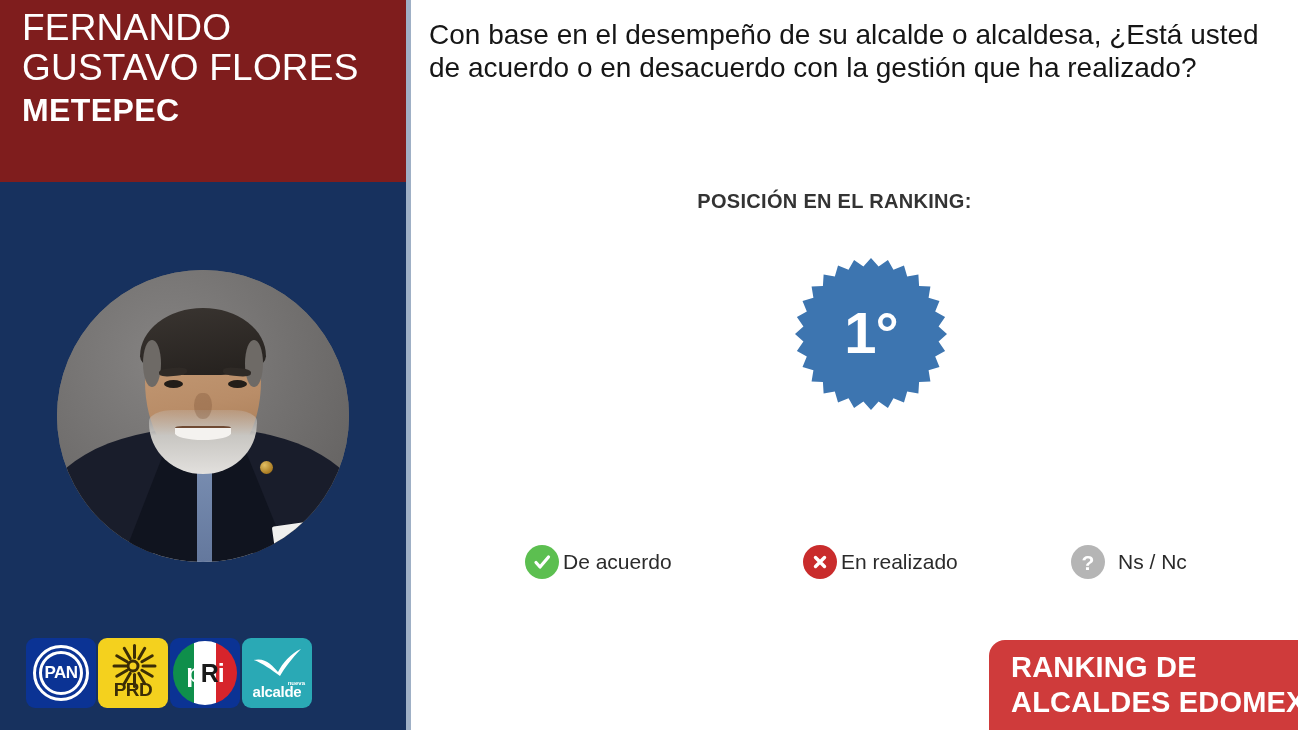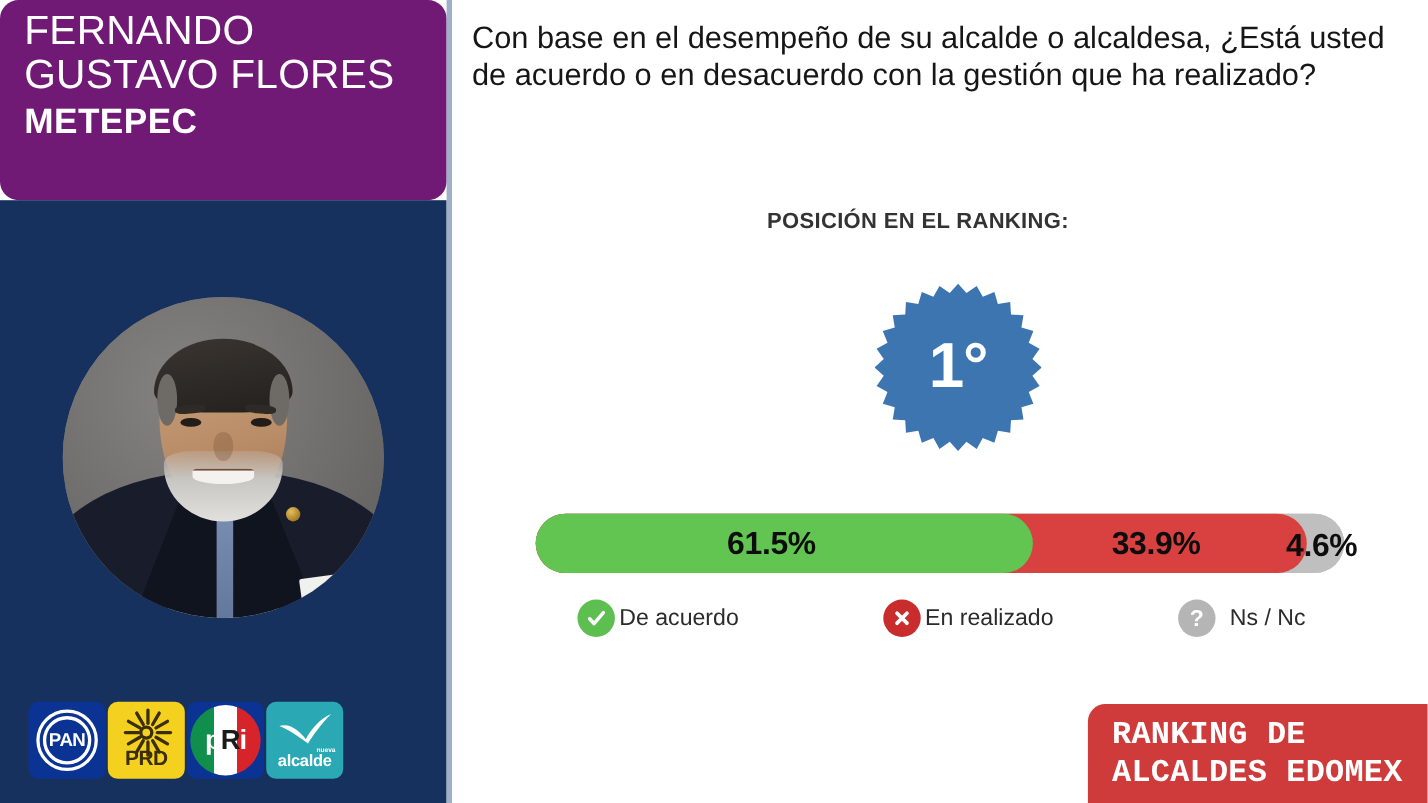--- a/index.html
+++ b/index.html
@@ -21,24 +21,23 @@
     position: absolute;
     left: 0; top: 0;
     width: 406px;
     height: 730px;
   }
   .name-band {
     position: absolute;
     left: 0; top: 0;
     width: 406px;
     height: 182px;
-    background: #701a75;
+    background: #7f1d1d;
     box-sizing: border-box;
     padding: 8px 0 0 22px;
-    border-radius: 17px;
   }
   .name-line {
     color: #ffffff;
     font-size: 37px;
     line-height: 40px;
     font-weight: 400;
     letter-spacing: 0.2px;
     white-space: nowrap;
   }
   .city-line {
@@ -448,21 +447,20 @@
   .banner {
     position: absolute;
     left: 578px;
     top: 640px;
     width: 309px;
     height: 90px;
     background: #cf3b3b;
     border-top-left-radius: 16px;
     box-sizing: border-box;
     padding: 10px 0 0 22px;
-    font-family: Liberation Mono, monospace;
   }
   .banner-line {
     color: #ffffff;
     font-size: 29px;
     line-height: 35px;
     font-weight: bold;
     letter-spacing: 0.2px;
     white-space: nowrap;
   }
 </style>
@@ -558,28 +556,20 @@
 
     <div class="ranking-label">POSICIÓN EN EL RANKING:</div>
 
     <div class="badge-wrap">
       <svg width="152" height="152" viewBox="0 0 152 152">
         <polygon id="burst" fill="#3d75b0" points="76.00,0.00 83.61,8.43 92.91,1.91 98.46,11.82 108.98,7.53 112.18,18.42 123.39,16.58 124.08,27.92 135.42,28.61 133.58,39.82 144.47,43.02 140.18,53.54 150.09,59.09 143.57,68.39 152.00,76.00 143.57,83.61 150.09,92.91 140.18,98.46 144.47,108.98 133.58,112.18 135.42,123.39 124.08,124.08 123.39,135.42 112.18,133.58 108.98,144.47 98.46,140.18 92.91,150.09 83.61,143.57 76.00,152.00 68.39,143.57 59.09,150.09 53.54,140.18 43.02,144.47 39.82,133.58 28.61,135.42 27.92,124.08 16.58,123.39 18.42,112.18 7.53,108.98 11.82,98.46 1.91,92.91 8.43,83.61 0.00,76.00 8.43,68.39 1.91,59.09 11.82,53.54 7.53,43.02 18.42,39.82 16.58,28.61 27.92,27.92 28.61,16.58 39.82,18.42 43.02,7.53 53.54,11.82 59.09,1.91 68.39,8.43"></polygon>
       </svg>
       <div class="badge-num">1°</div>
     </div>
 
-    <div class="bar">
-      <div class="seg seg-gray" style="background: rgb(191, 191, 191);"></div>
-      <div class="seg seg-red" style="width: 701.19px; background: rgb(217, 64, 64);"></div>
-      <div class="seg seg-green" style="width: 452.025px; background: rgb(98, 197, 81);"></div>
-      <div class="seg-label" style="left: 174.012px; top: 12px;">61.5%</div>
-      <div class="seg-label" style="left: 523.607px; top: 12px;">33.9%</div>
-      <div class="seg-label" style="left: 682.095px; top: 13px;">4.6%</div>
-    </div>
 
     <div class="legend">
 
       <div class="leg-item" style="left:38px">
         <span class="leg-ico ico-green">
           <svg width="20" height="20" viewBox="0 0 20 20">
               <path d="M4 10.5 L8 15 L16.5 5" stroke="#ffffff" stroke-width="3.2" fill="none" stroke-linecap="round" stroke-linejoin="round"></path>
             </svg>
         </span>
         <span class="leg-text">De acuerdo</span>

